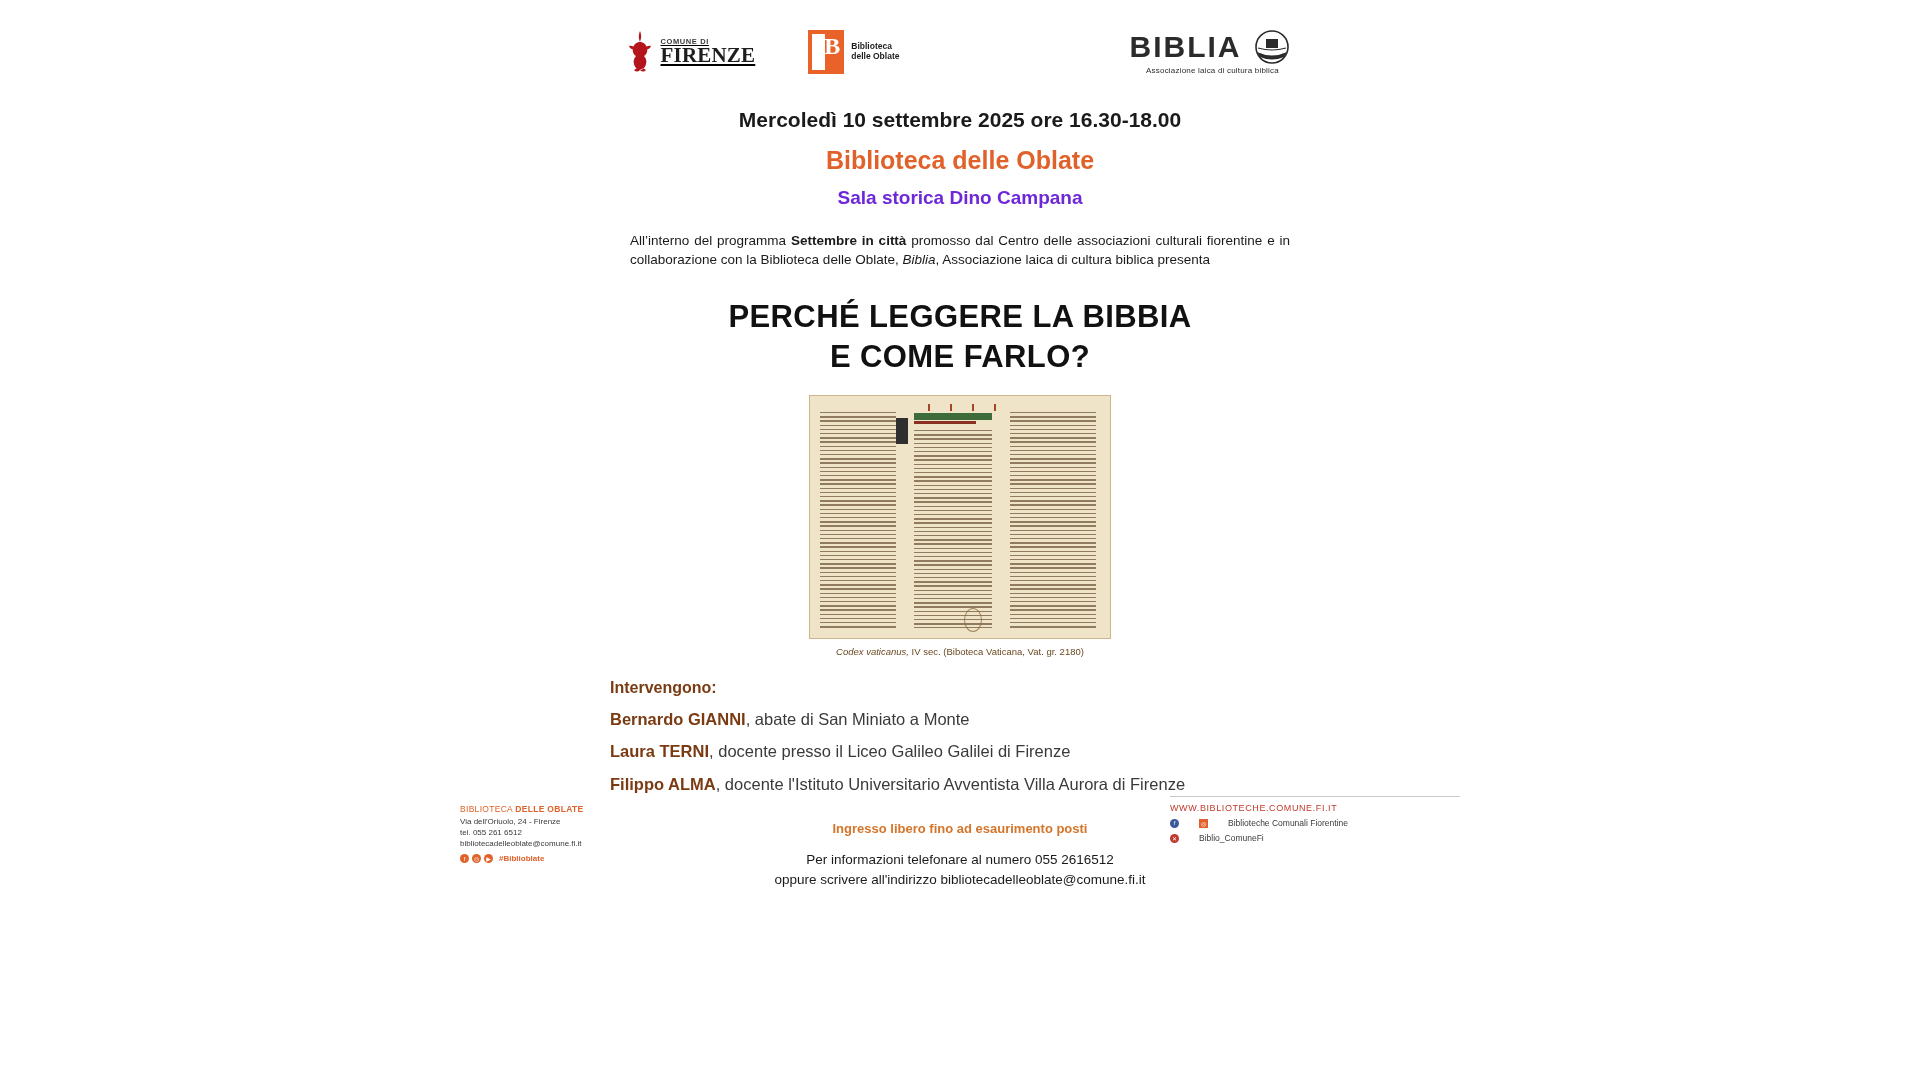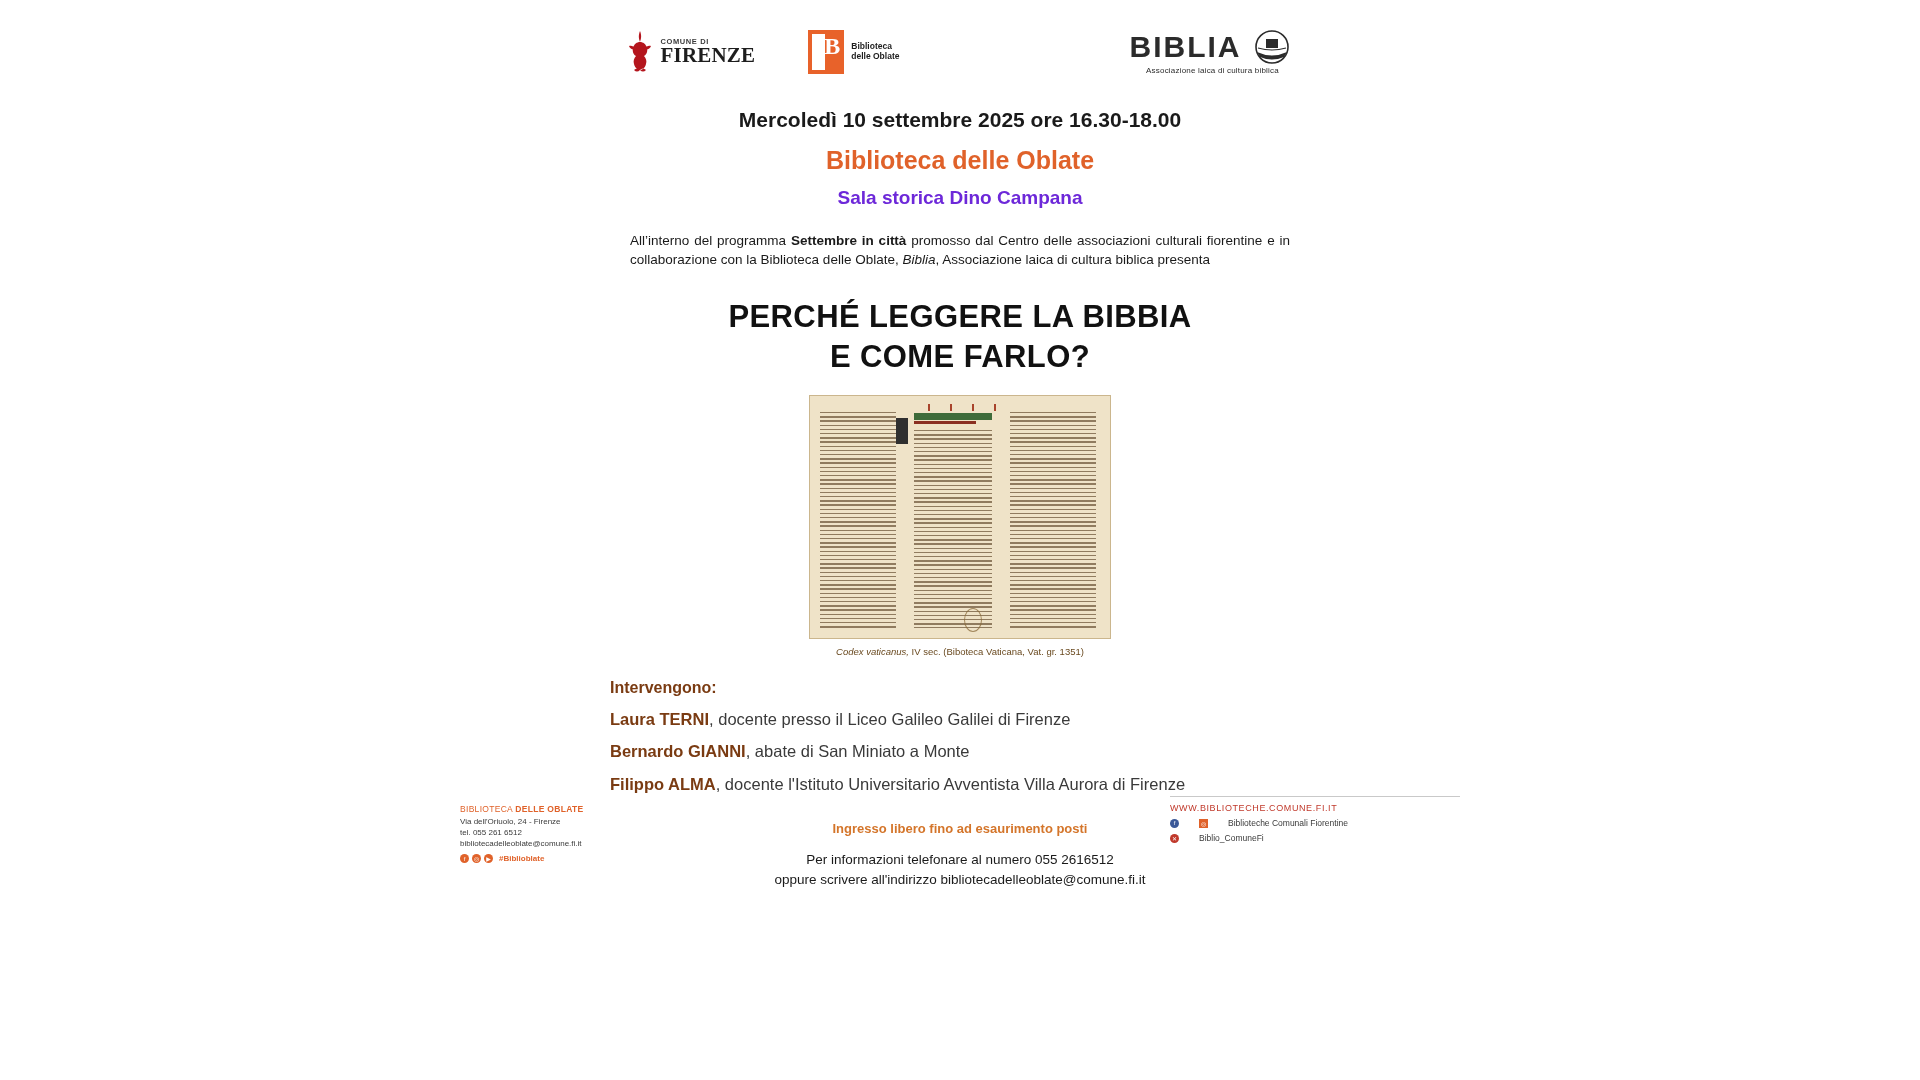--- a/index.html
+++ b/index.html
@@ -44,21 +44,21 @@
   
   .logos {
     display: flex;
     align-items: center;
     justify-content: center;
     gap: 0px;
     padding-top: 22px;
     height: 60px;
   }
   .logo-block { display: flex; align-items: center; }
-  .logo-firenze { display: flex; align-items: center; gap: 6px; margin-right: 53px; }
+  .logo-firenze { display: flex; align-items: center; gap: 6px; margin-right: 53px; text-decoration: underline; }
   .giglio {
     width: 30px; height: 44px;
     color: #b4151d;
     display: block;
   }
   .firenze-text { line-height: 1.0; }
   .firenze-text .small {
     font-size: 7.5px; letter-spacing: 0.6px; color: #3b3b3b; font-weight: 700;
   }
   .firenze-text .big {
@@ -344,30 +344,30 @@
           <div class="hdr"></div>
           <div class="hdr2"></div>
           <div class="initial"></div>
           <div class="tick t1"></div>
           <div class="tick t2"></div>
           <div class="tick t3"></div>
           <div class="tick t4"></div>
           <div class="stain"></div>
         </div>
       </div>
-      <div class="ms-caption"><i>Codex vaticanus,</i><span>  IV sec. (Biboteca Vaticana, Vat. gr. 1351)</span></div>
+      <div class="ms-caption"><i>Codex vaticanus,</i><span>  IV sec. (Biboteca Vaticana, Vat. gr. 2180)</span></div>
 
       <div class="speakers">
         <div class="speakers-head">Intervengono:</div>
 
         <div class="speaker">
+          <b>Bernardo GIANNI</b><span>, abate di San Miniato a Monte</span>
+        </div>
+        <div class="speaker">
           <b>Laura TERNI</b><span>, docente presso il Liceo Galileo Galilei di Firenze</span>
-        </div>
-        <div class="speaker">
-          <b>Bernardo GIANNI</b><span>, abate di San Miniato a Monte</span>
         </div>
         <div class="speaker">
           <b>Filippo ALMA</b><span>, docente l'Istituto Universitario Avventista Villa Aurora di Firenze</span>
         </div>
       </div>
 
       <div class="free">Ingresso libero fino ad esaurimento posti</div>
       <div class="info">
         <div>Per informazioni telefonare al numero 055 2616512</div>
         <div>oppure scrivere all'indirizzo bibliotecadelleoblate@comune.fi.it</div>

